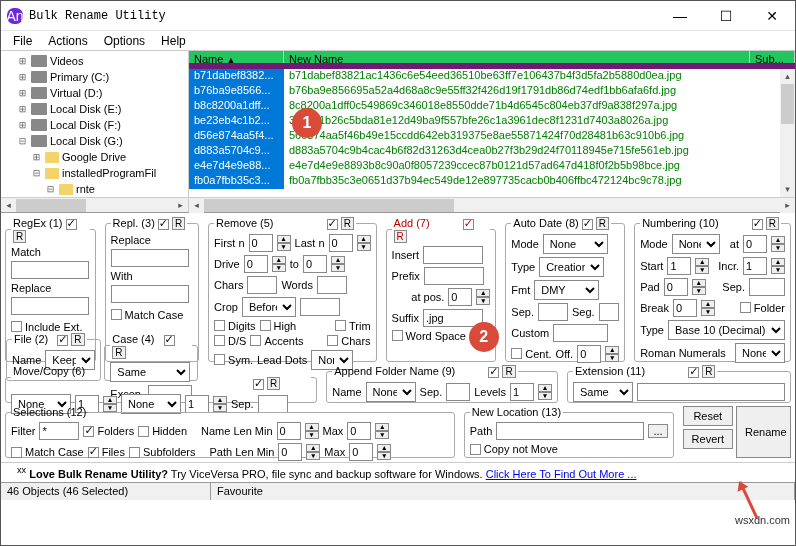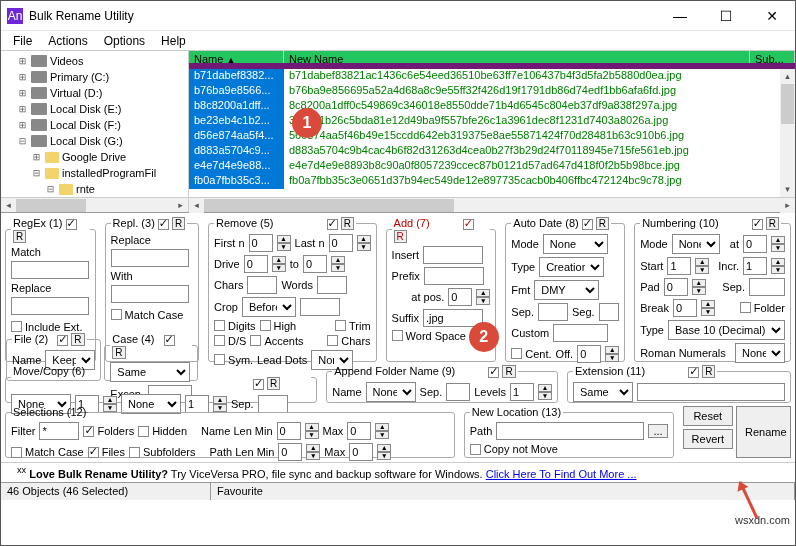--- a/index.html
+++ b/index.html
@@ -1,21 +1,21 @@
 <!DOCTYPE html>
 <html><head>
 <meta charset="utf-8">
 <style>
 * { box-sizing: border-box; margin: 0; padding: 0; }
 body { font-family: "Segoe UI", Tahoma, sans-serif; font-size: 11px; background: #fff; width: 796px; height: 546px; overflow: hidden; border: 1px solid #555; display: flex; flex-direction: column; }
 
 
 .titlebar { background: #fff; height: 30px; display: flex; align-items: center; border-bottom: 1px solid #e5e5e5; }
-.titlebar .icon { width: 16px; height: 16px; background: #6d28d9; margin: 0 6px; display: flex; align-items: center; justify-content: center; color: #fff; font-size: 12px; }
-.titlebar .title { color: #000; font-size: 12px; flex: 1; }
+.titlebar .icon { width: 16px; height: 16px; background: #6d28d9; margin: 0 6px; display: flex; align-items: center; justify-content: center; color: #fff; font-size: 14px; border-radius: 7px; }
+.titlebar .title { color: #000; font-size: 12px; flex: 1; font-family: Liberation Mono, monospace; }
 .titlebar .btns { display: flex; }
 .titlebar .btn { width: 46px; height: 30px; display: flex; align-items: center; justify-content: center; color: #000; font-size: 14px; }
 
 
 .menubar { height: 20px; display: flex; align-items: center; padding: 0 4px; border-bottom: 1px solid #ccc; }
 .menubar span { padding: 0 8px; font-size: 12px; }
 
 
 .main { display: flex; height: 162px; border-bottom: 1px solid #999; }
 .tree { width: 188px; border-right: 1px solid #ccc; overflow: hidden; font-size: 11px; padding: 2px; position: relative; }

